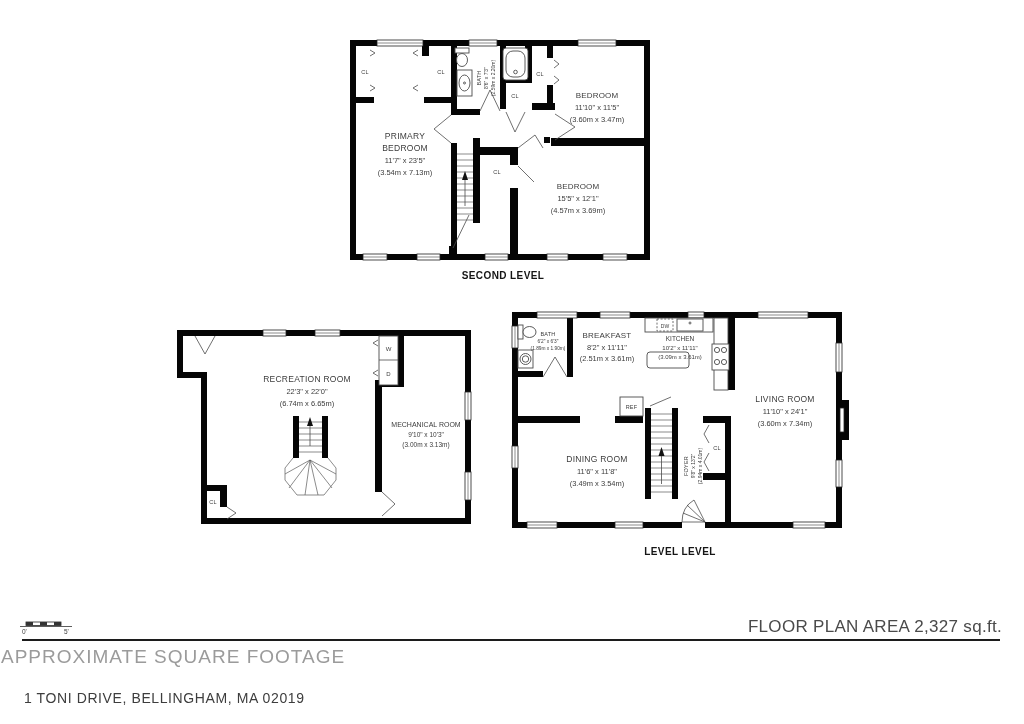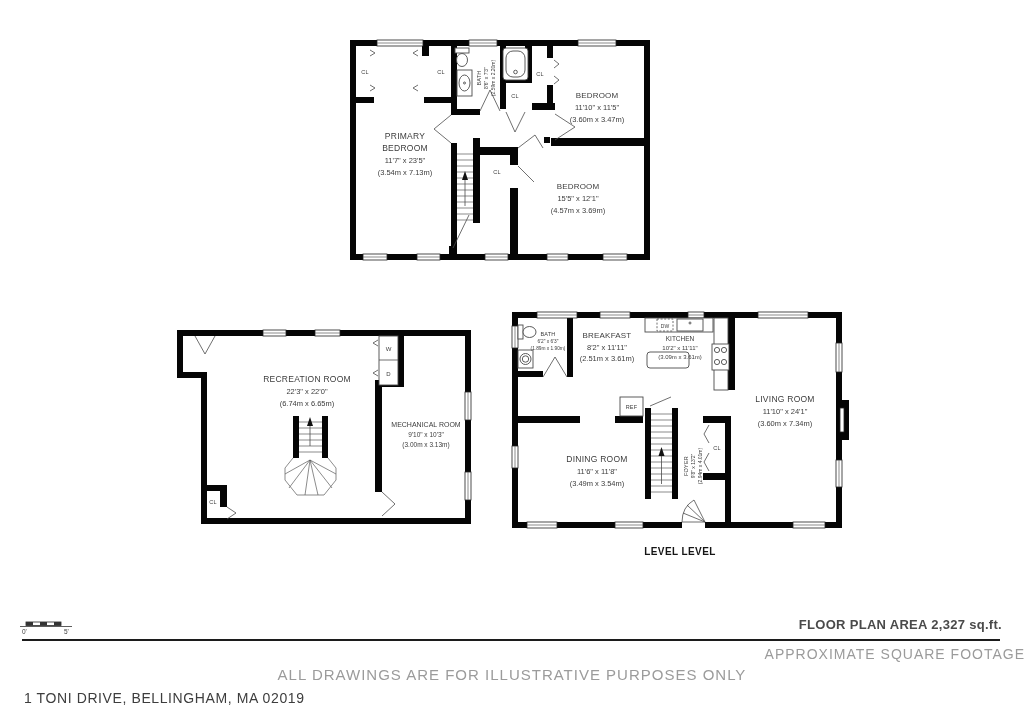--- a/index.html
+++ b/index.html
@@ -20,23 +20,23 @@
   .dm{font-size:7.5px;}
   .dm7{font-size:7px;}
   .dm65{font-size:6.5px;}
   .sm{font-size:5.5px;letter-spacing:.2px;}
   .sm5{font-size:5px;}
   .sm48{font-size:4.8px;}
   .sm6{font-size:6px;}
   .lvl-title{position:absolute;text-align:center;font-weight:bold;font-size:10px;
              letter-spacing:.4px;color:#151515;}
   #rule{position:absolute;left:22px;top:639px;width:978px;height:2px;background:#1c1c1c;}
-  #area-note{position:absolute;right:22px;top:617px;font-size:13px;color:#4a4a4a;letter-spacing:.3px;font-weight:bold;}
-  #disclaimer1{position:absolute;left:1px;top:646px;width:1024px;text-align:right;
-               font-size:14px;color:#9b9b9b;letter-spacing:1px;}
+  #area-note{position:absolute;right:22px;top:617px;font-size:17px;color:#4a4a4a;letter-spacing:.3px;}
+  #disclaimer1{position:absolute;left:1px;top:646px;width:1024px;text-align:left;
+               font-size:19px;color:#9b9b9b;letter-spacing:1px;}
   #disclaimer2{position:absolute;left:0;top:666px;width:1024px;text-align:center;
                font-size:15px;color:#9b9b9b;letter-spacing:1px;}
   #address{position:absolute;left:24px;top:690px;font-size:14px;color:#3d3d3d;letter-spacing:.6px;}
 </style>
 </head>
 <body>
 
 <div id="canvas">
 
   <svg class="plan" style="left:348px;top:38px" width="304" height="224" viewBox="0 0 304 224">
@@ -148,20 +148,21 @@
       <text class="ctr nm" x="230" y="151">BEDROOM</text>
       <text class="ctr dm" x="230" y="163">15'5" x 12'1"</text>
       <text class="ctr dm" x="230" y="175">(4.57m x 3.69m)</text>
       <text class="ctr sm" x="17" y="36">CL</text>
       <text class="ctr sm" x="93" y="36">CL</text>
       <text class="ctr sm" x="167" y="60">CL</text>
       <text class="ctr sm" x="192" y="38">CL</text>
       <text class="ctr sm" x="149" y="136">CL</text>
     </g>
   </svg>
+  <div class="lvl-title" style="left:348px;top:270px;width:310px">SECOND LEVEL</div>
 
   <svg class="plan" style="left:175px;top:328px" width="300" height="202" viewBox="0 0 300 202">
     <g>
       <rect class="w" x="2" y="2" width="294" height="6"></rect>
       <rect class="w" x="2" y="2" width="6" height="48"></rect>
       <rect class="w" x="2" y="44" width="30" height="6"></rect>
       <rect class="w" x="26" y="44" width="6" height="152"></rect>
       <rect class="w" x="26" y="190" width="270" height="6"></rect>
       <rect class="w" x="290" y="2" width="6" height="194"></rect>
       <rect class="w" x="222" y="2" width="7" height="57"></rect>
@@ -361,16 +362,15 @@
     <rect x="26" y="10" width="7" height="3.5" fill="#333"></rect>
     <rect x="40" y="10" width="7" height="3.5" fill="#333"></rect>
     <line x1="6" y1="14.5" x2="58" y2="14.5" stroke="#333" stroke-width="0.8"></line>
     <text x="8" y="22" style="font-size:6.5px">0'</text>
     <text x="50" y="22" style="font-size:6.5px">5'</text>
   </svg>
 
   <div id="area-note">FLOOR PLAN AREA 2,327 sq.ft.</div>
   <div id="rule"></div>
   <div id="disclaimer1">APPROXIMATE SQUARE FOOTAGE</div>
-  <div id="disclaimer2">ALL DRAWINGS ARE FOR ILLUSTRATIVE PURPOSES ONLY</div>
   <div id="address">1 TONI DRIVE, BELLINGHAM, MA 02019</div>
 
 </div>
 
 </body></html>

